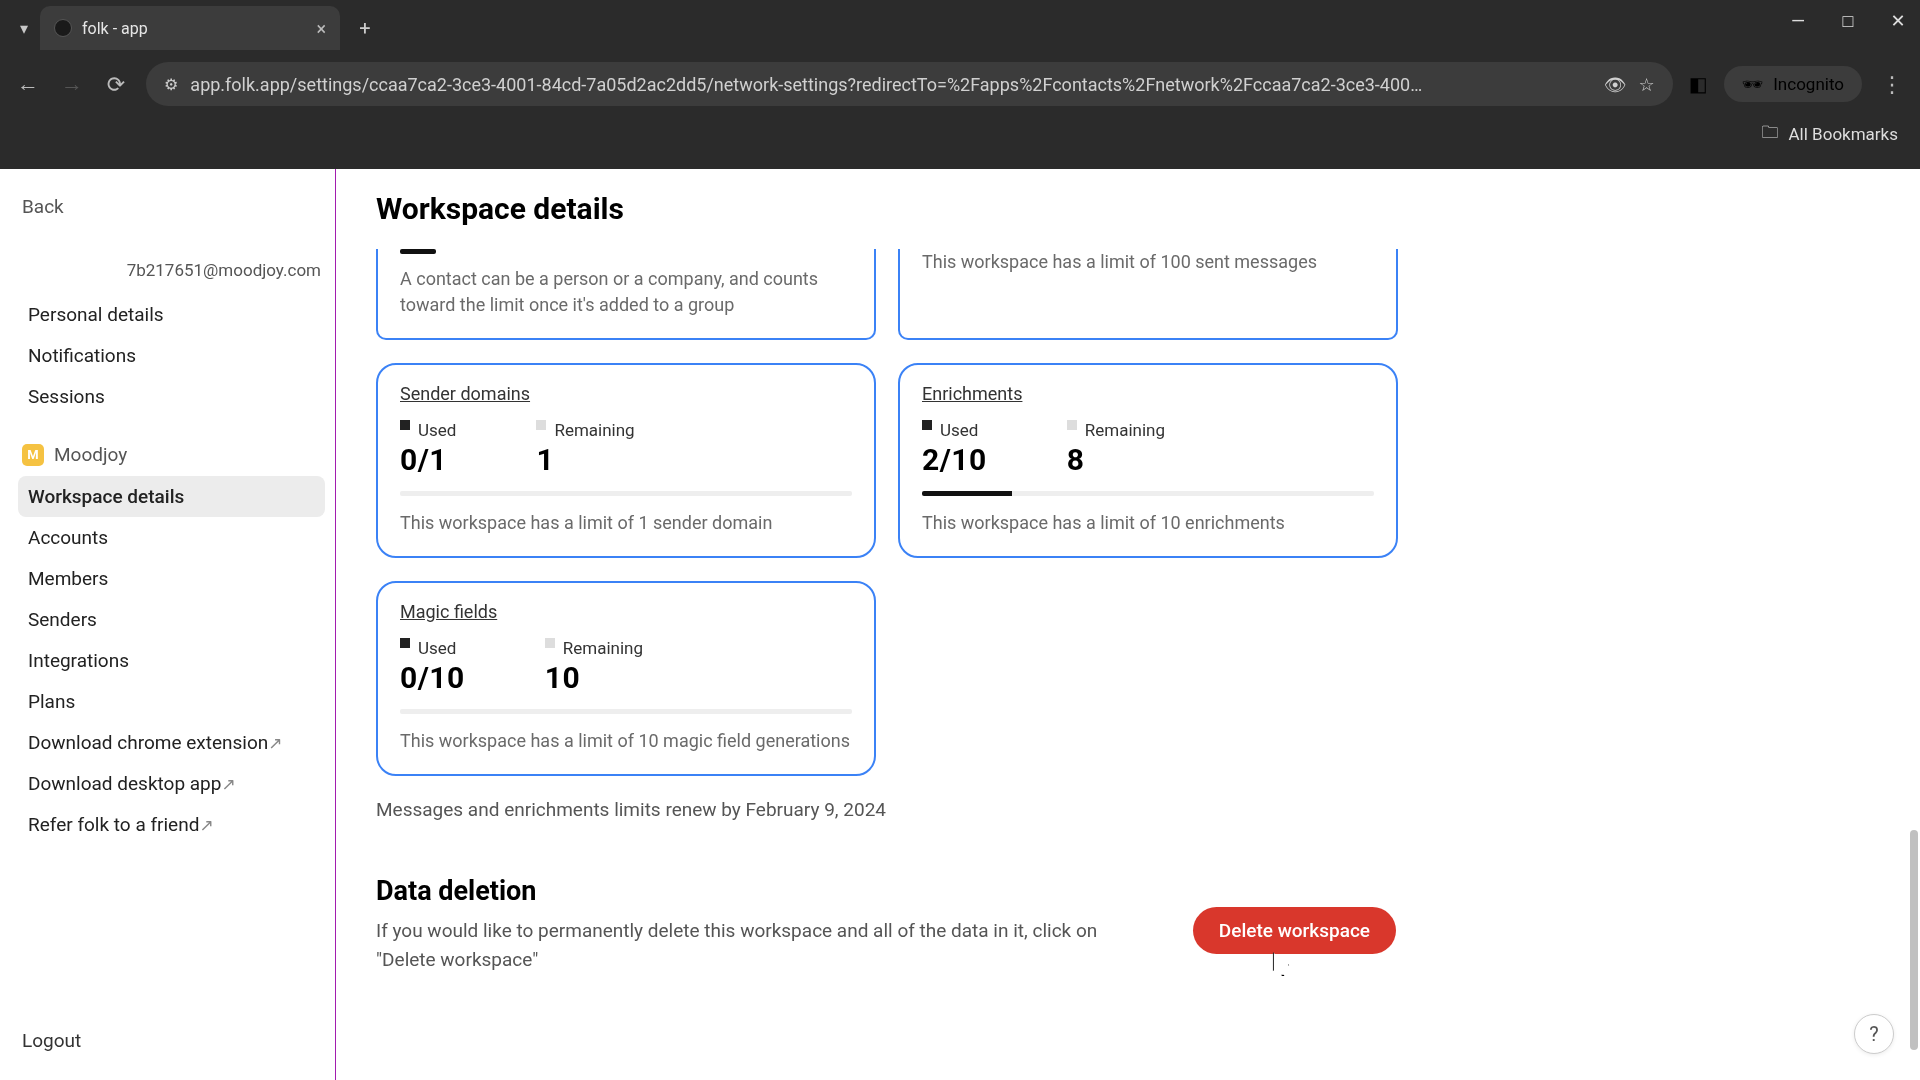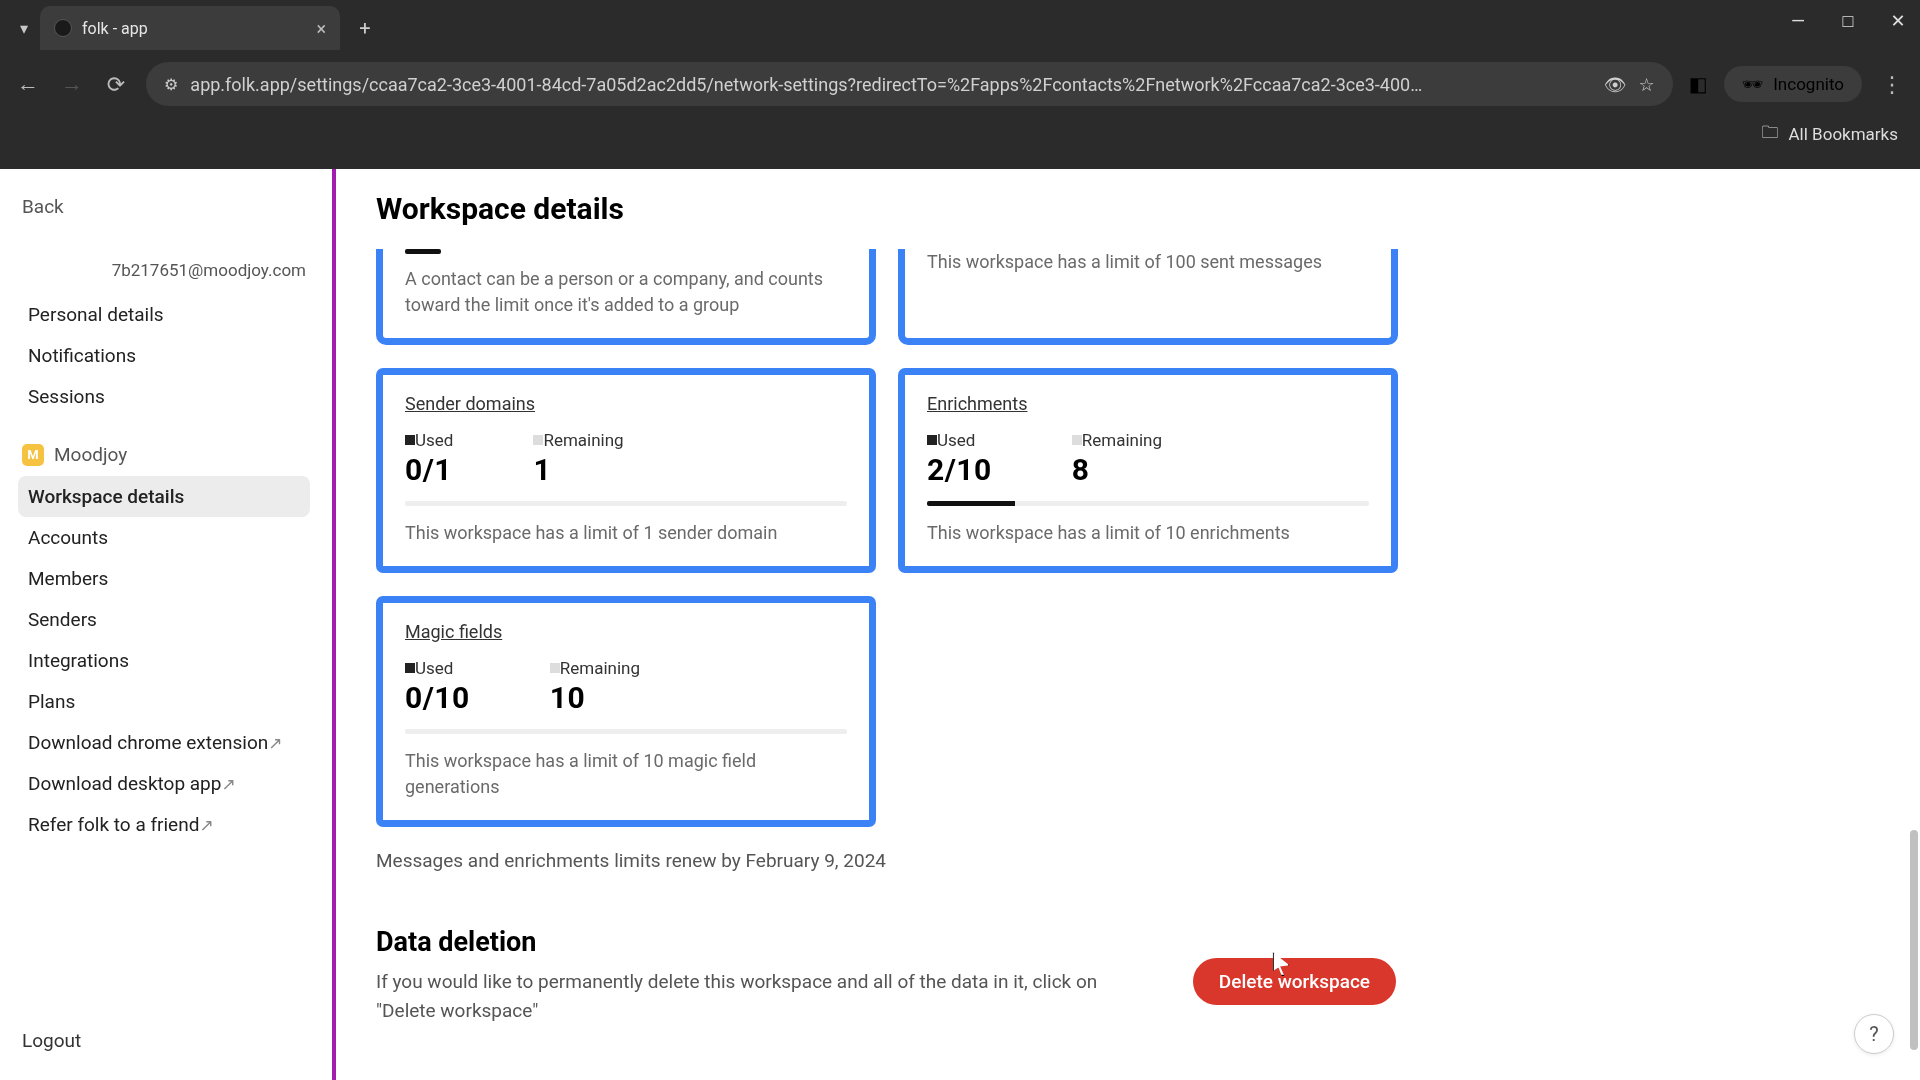--- a/index.html
+++ b/index.html
@@ -20,41 +20,41 @@
 .nav-btn { color:#bbb; width:28px; text-align:center; font-size:22px; }
 .nav-btn.disabled { color:#555; }
 .url-field { flex:1; background:#3c3c3c; border-radius:28px; height:44px; display:flex; align-items:center; padding:0 18px; gap:12px; color:#d0d0d0; font-size:18px; }
 .url-field .site-icon { font-size:16px; color:#ccc; }
 .url-text { flex:1; white-space:nowrap; overflow:hidden; text-overflow:ellipsis; }
 .incognito-pill { background:#3c3c3c; border-radius:22px; padding:8px 18px; display:flex; align-items:center; gap:10px; font-size:17px; }
 .bookmarks-bar { height:44px; display:flex; align-items:center; justify-content:flex-end; padding:0 22px; color:#ddd; font-size:17px; gap:10px; }
 
 
 .app { display:flex; height: calc(1080px - 169px); background:#fff; position:relative; }
-.sidebar { width:336px; border-right:4px solid #a21caf; padding:18px 22px 10px 18px; display:flex; flex-direction:column; font-size:19px; color:#222; }
+.sidebar { width:336px; border-right:1px solid #a21caf; padding:18px 10px 10px 18px; display:flex; flex-direction:column; font-size:19px; color:#222; }
 .back-link { color:#555; margin-bottom:30px; padding:8px 4px; font-size:19px; }
 .email { color:#555; font-size:17px; margin-bottom:10px; padding:4px 4px;text-align:right; }
 .nav-item { padding:9px 10px; border-radius:8px; cursor:pointer; }
 .nav-item.active { background:#ececec; font-weight:500; }
 .nav-group-label { display:flex; align-items:center; gap:10px; margin-top:22px; margin-bottom:6px; padding:4px 4px; color:#555; }
 .ws-badge { width:22px; height:22px; border-radius:5px; background:#f5c242; color:#fff; font-size:13px; display:flex; align-items:center; justify-content:center; font-weight:700; }
 .ext-item { display:flex; align-items:center; justify-content:flex-start; padding:9px 10px; }
 .ext-item .ext-icon { color:#888; font-size:17px; }
 .logout { margin-top:auto; padding:10px 4px 18px; color:#333; }
 
 .main { flex:1; padding:22px 50px 40px 40px; overflow:hidden; position:relative; }
 .page-title { font-size:30px; font-weight:700; margin-bottom:14px; }
 
 
 .cards-row { display:flex; gap:22px; margin-bottom:22px;margin-top:23px; }
-.card { border:7px solid #3b82f6; border-radius:7px; padding:18px 22px 20px; width:500px; }
+.card { border:2px solid #3b82f6; border-radius:20px; padding:18px 22px 20px; width:500px; }
 .card.truncated { border-top:none; border-radius:0 0 10px 10px; padding-top:0; }
 .card-title { font-size:18px; text-decoration:underline; color:#333; margin-bottom:16px; display:inline-block; }
 .metrics { display:flex; gap:80px; margin-bottom:14px; }
-.metric-label { font-size:17px; color:#333; display:flex; align-items:center; }
+.metric-label { font-size:17px; color:#333; display:flex; align-items:flex-start; gap:8px; }
 .dot-dark { width:10px; height:10px; background:#222; display:inline-block; }
 .dot-light { width:10px; height:10px; background:#ddd; display:inline-block; }
 .metric-value { font-size:30px; font-weight:700; margin-top:2px; letter-spacing:0.5px; }
 .progress { height:5px; background:#eee; border-radius:2px; margin-bottom:14px; overflow:hidden; }
 .progress .fill { height:100%; background:#111; }
 .card-desc { color:#6a6a6a; font-size:18px; line-height:1.45; }
 .truncated-bar { height:5px; background:#111; width:36px; border-radius:2px; margin-bottom:12px; }
 
 .renew-note { color:#555; font-size:19px; margin-top:20px; }
 

